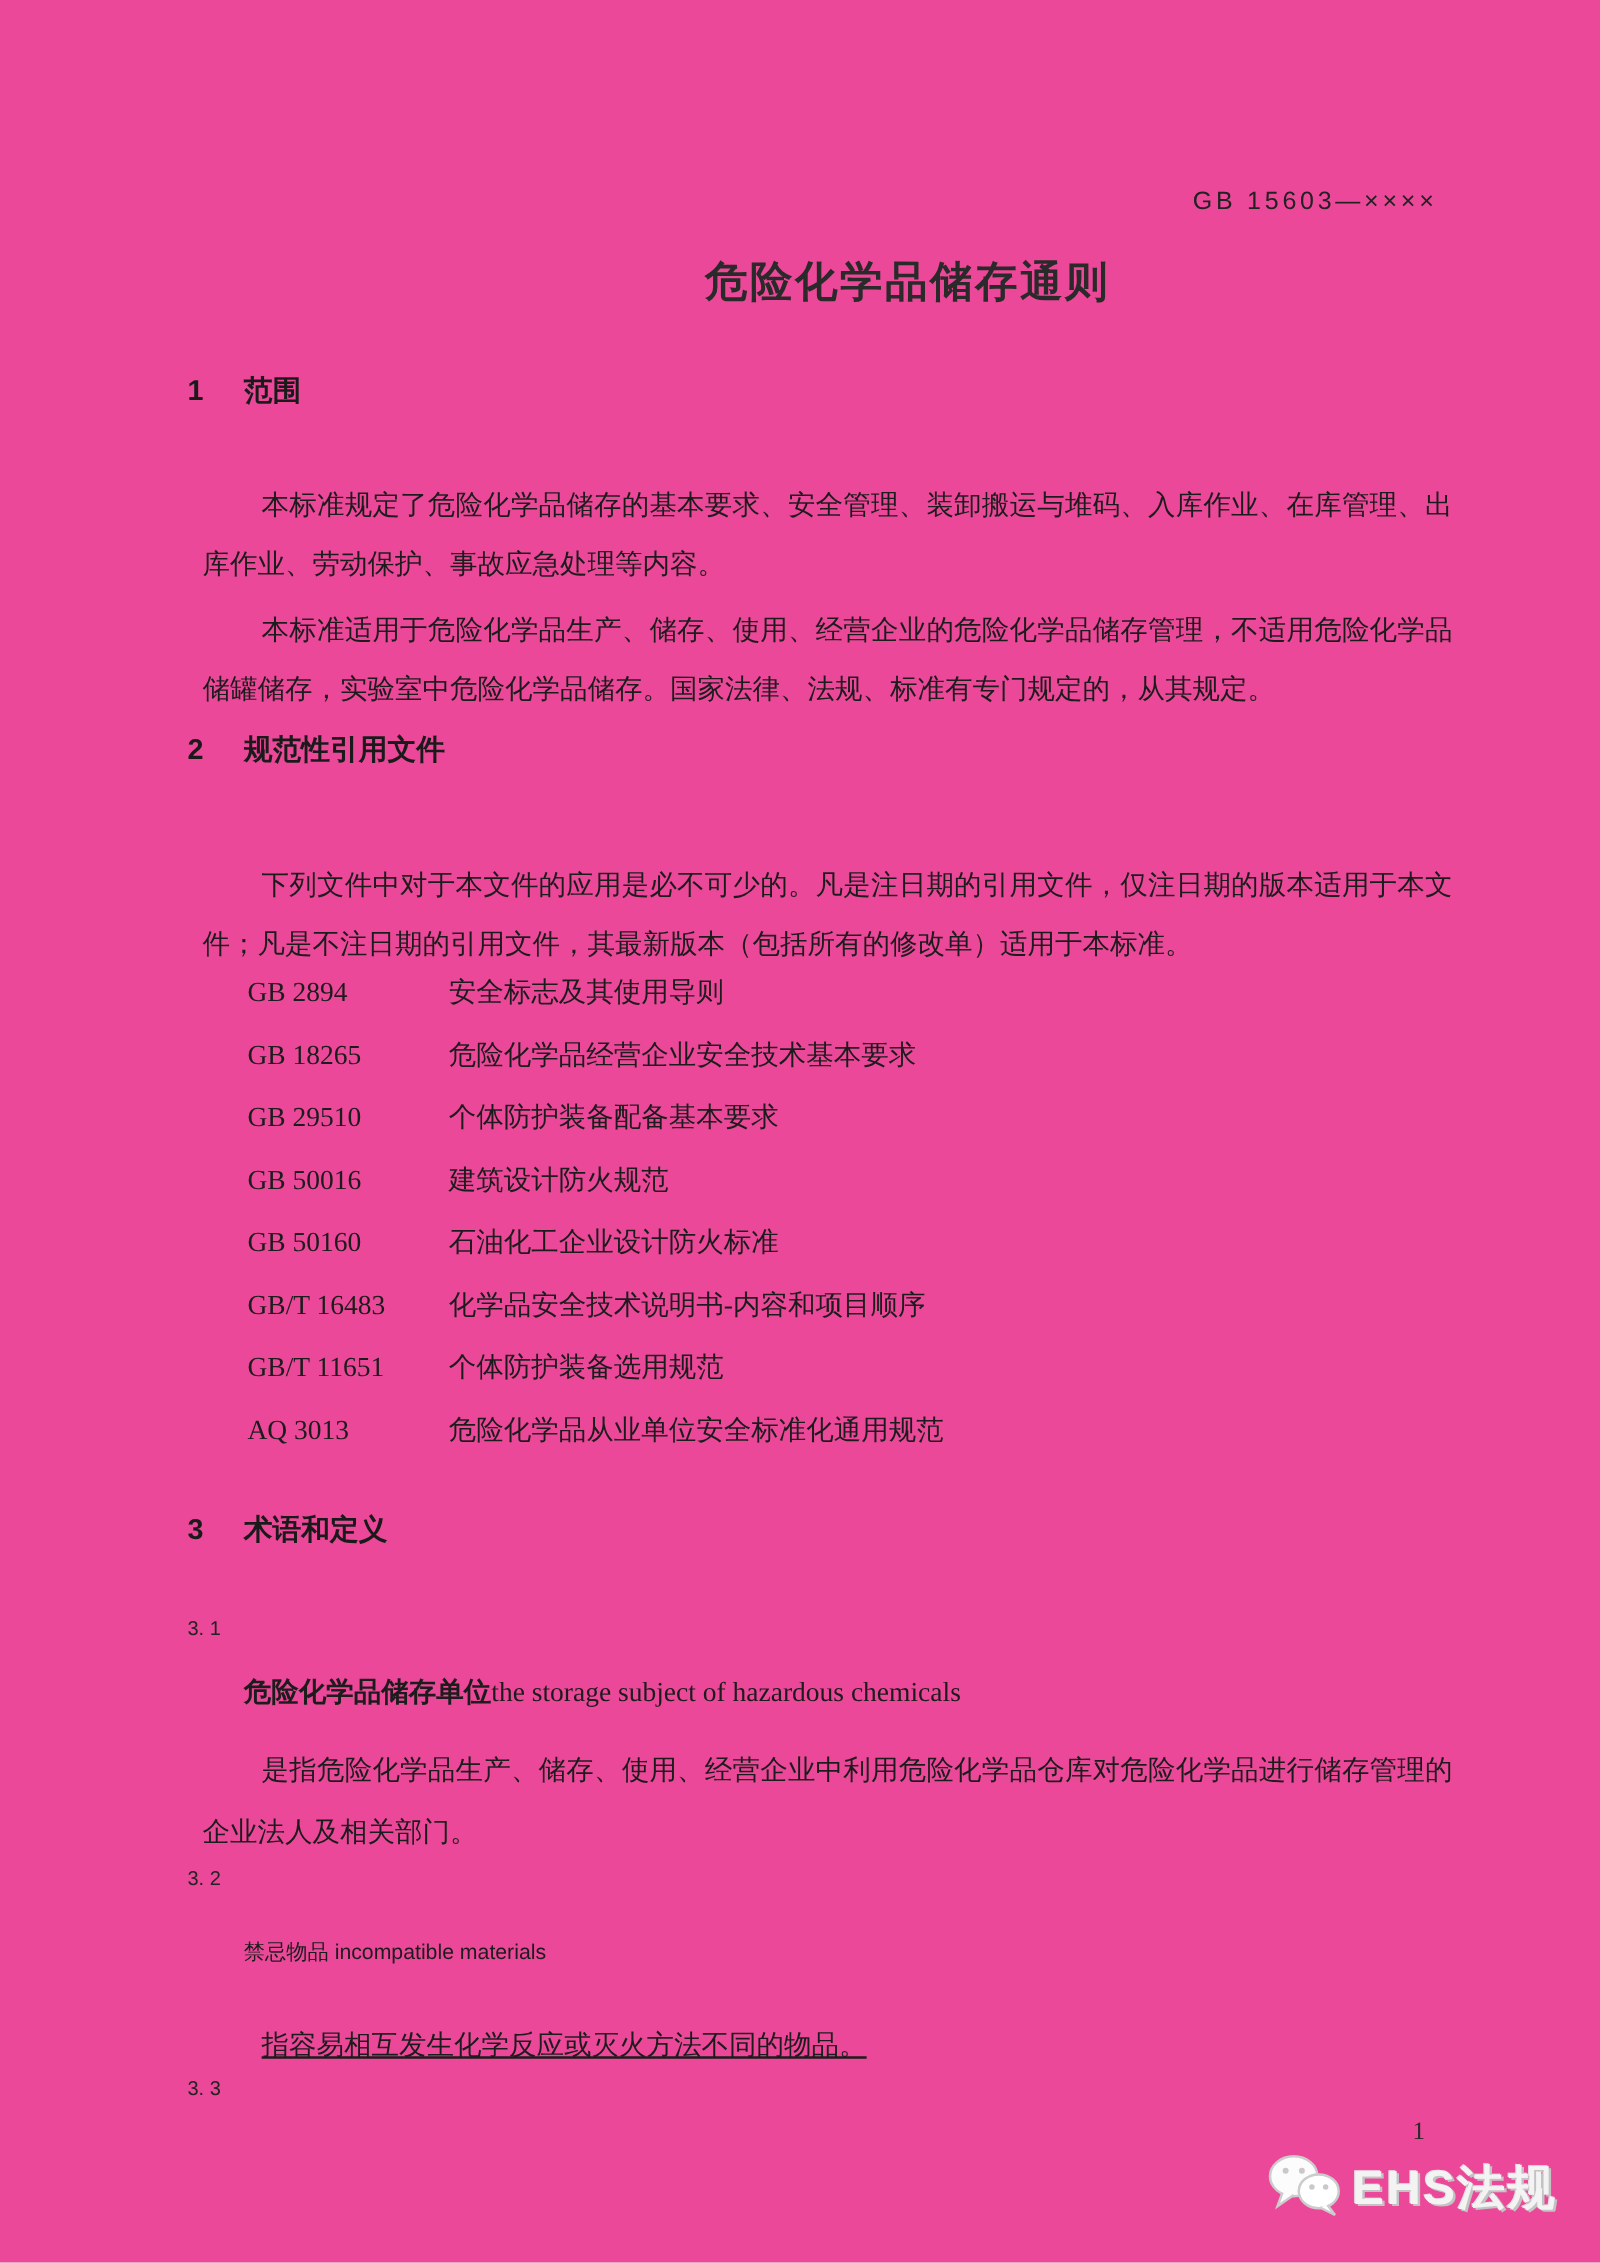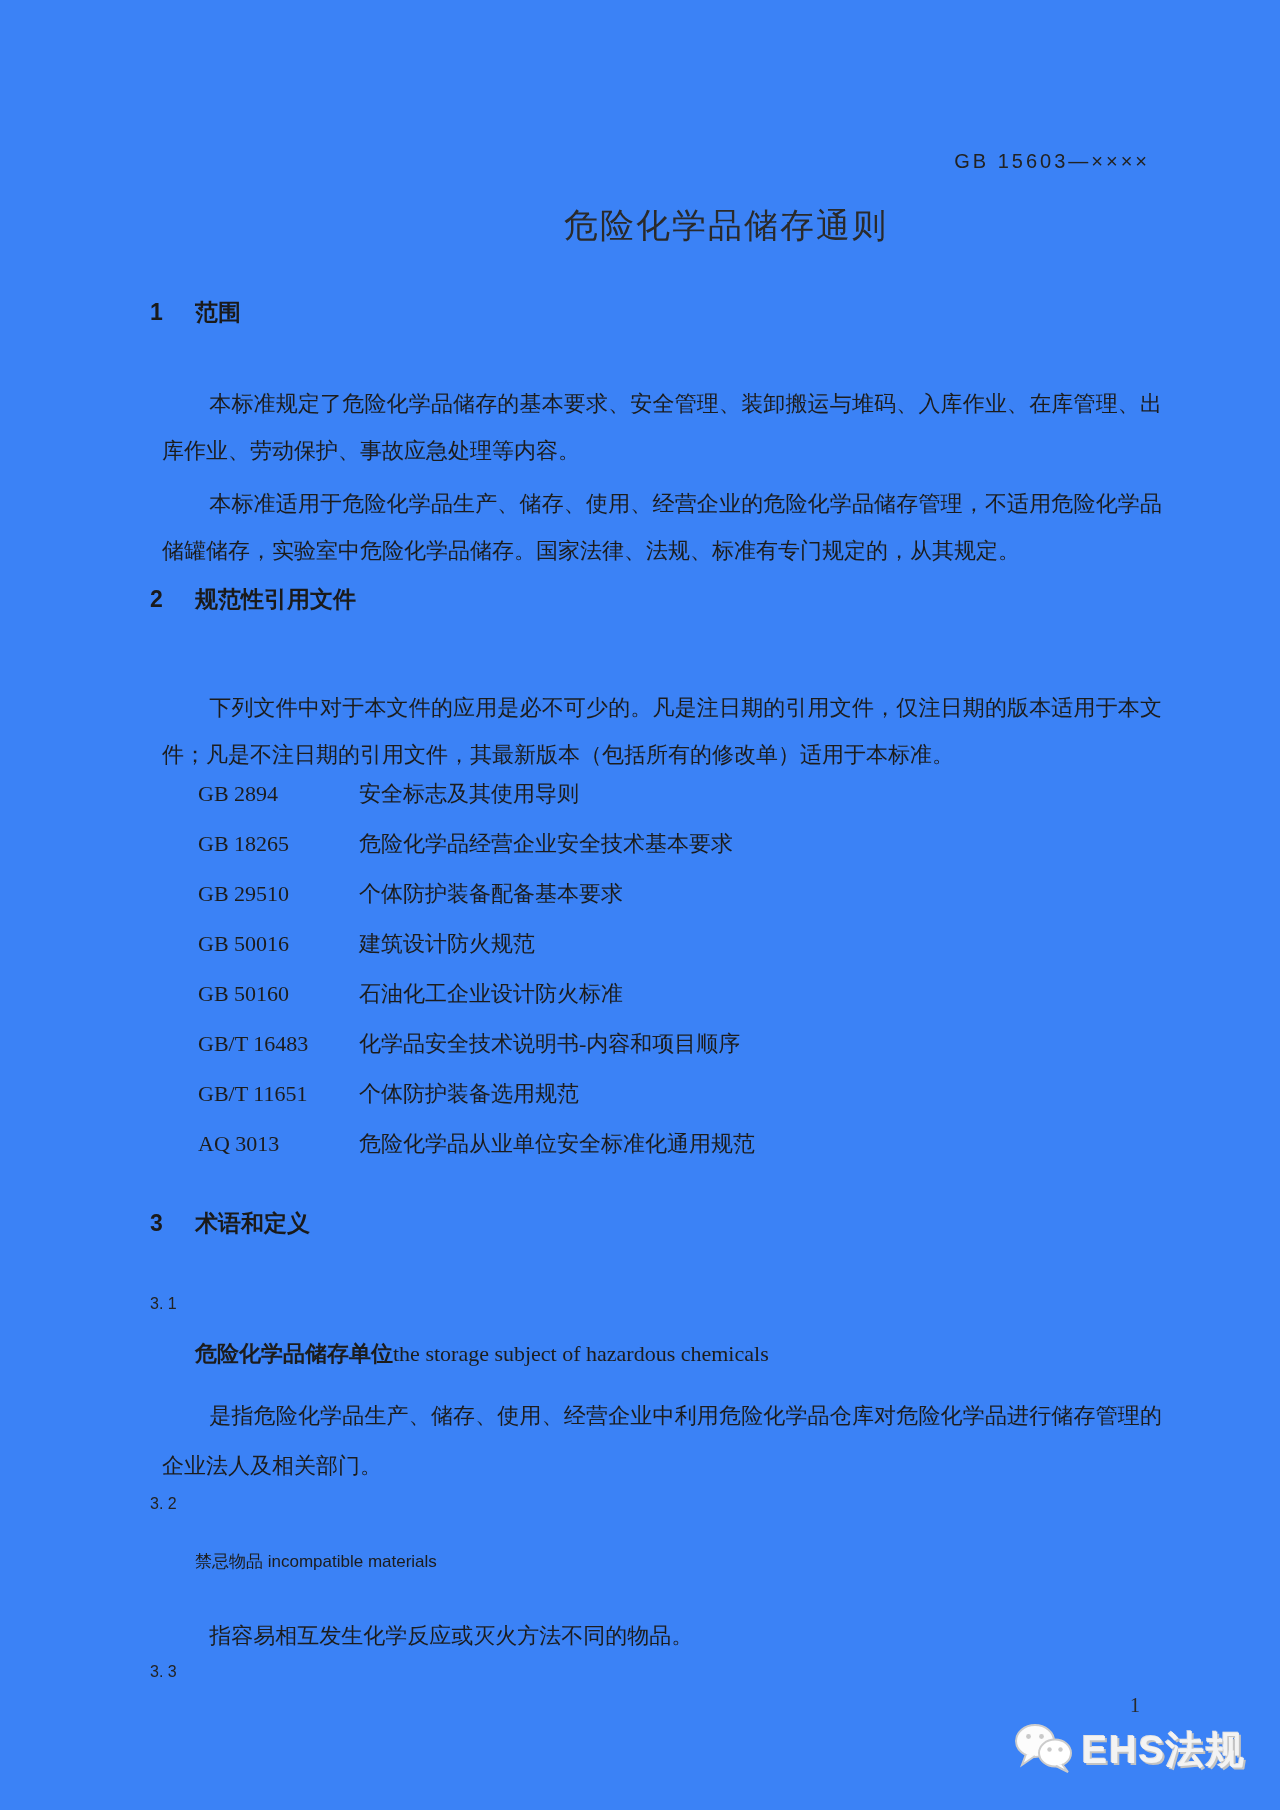--- a/index.html
+++ b/index.html
@@ -1,20 +1,20 @@
 <!DOCTYPE html>
 <html><head>
 <meta charset="utf-8">
 <style>
   html,body { margin:0; padding:0; background:#e9e9e9; }
   .page {
     position:relative;
     width:1280px; height:1810px;
     margin:0 auto;
-    background:#3b82f6;
+    background:#ec4899;
     color:#1c1c1c;
     font-family:"Liberation Serif","DejaVu Serif",serif;
     overflow:hidden;
   }
   .abs { position:absolute; left:150px; width:1000px; }
 
   .doc-number {
     top:150px;
     text-align:right;
     font-family:"Liberation Sans","DejaVu Sans",sans-serif;
@@ -22,41 +22,41 @@
     letter-spacing:3px;
     color:#222;
   }
   .doc-title {
     top:203px;
     margin:0;
     text-align:center;
     padding-left:76px;
     font-family:"Liberation Sans","DejaVu Sans",sans-serif;
     font-size:34px;
-    font-weight:400;
+    font-weight:700;
     letter-spacing:2px;
     color:#2a2a2a;
   }
   .sec-heading {
     font-family:"Liberation Sans","DejaVu Sans",sans-serif;
     font-size:23px;
     font-weight:700;
     line-height:28px;
     color:#1a1a1a;
   }
   .sec-num { display:inline-block; min-width:45px; }
   .body-para {
     margin:12px;
     font-size:22px;
     line-height:47px;
     text-align:justify;
     text-indent:2.15em;
   }
   .lh50 { line-height:50px; }
-  .lh28 { line-height:28px; }
+  .lh28 { line-height:28px;text-decoration:underline; }
   .ref-row {
     display:flex;
     height:50px;
     line-height:50px;
     padding-left:48px;
     font-size:22px;
   }
   .ref-code { width:161px; flex:none; }
   .clause-num {
     font-family:"Liberation Sans","DejaVu Sans",sans-serif;

